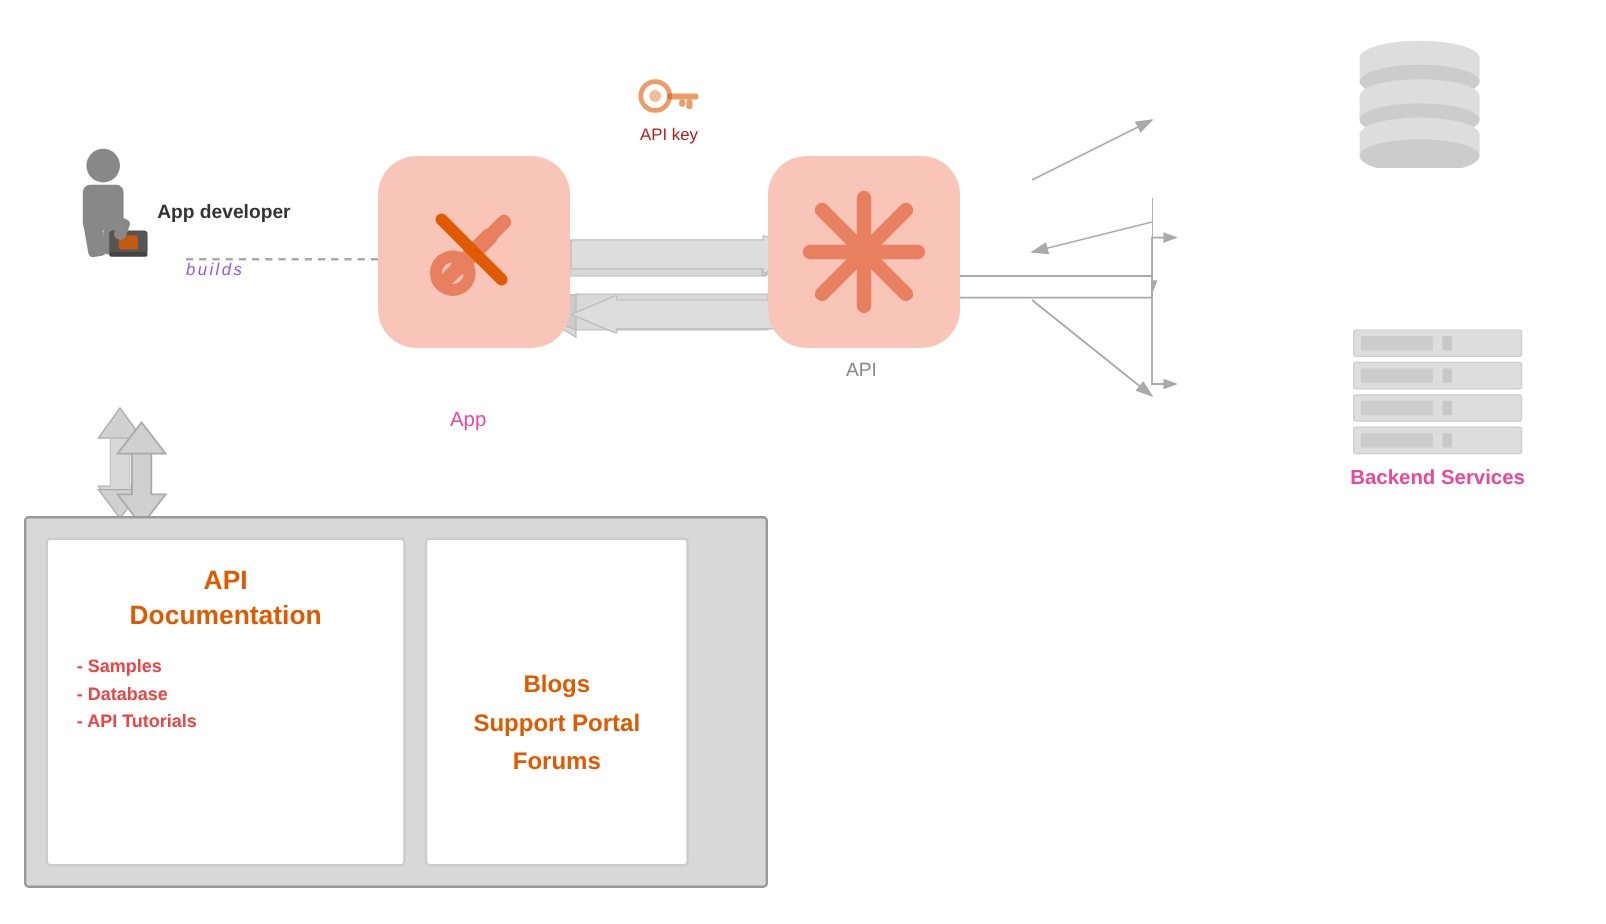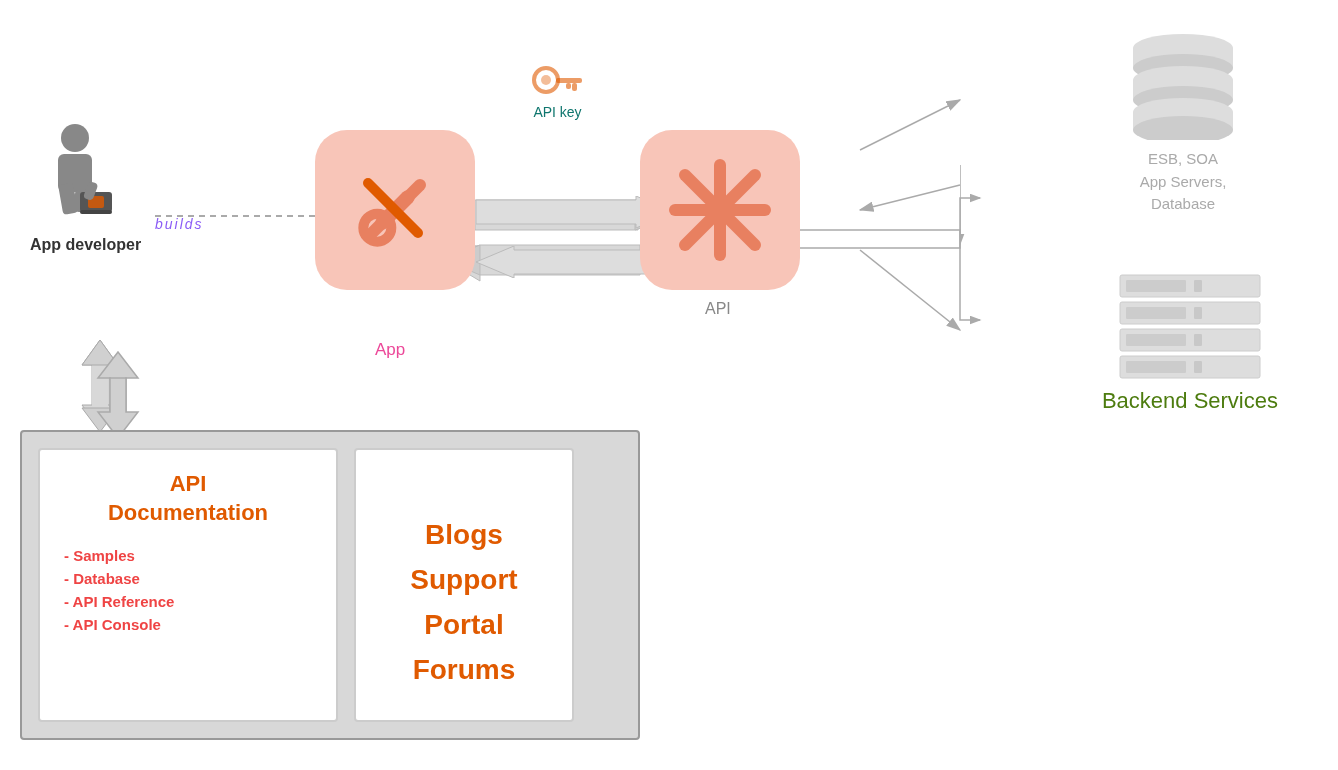--- a/index.html
+++ b/index.html
@@ -9,24 +9,24 @@
       width: 1338px;
       height: 770px;
       overflow: hidden;
       position: relative;
     }
 
     
     .dev-figure {
       position: absolute;
       top: 120px;
-      left: 30px;
-      display: flex;
-      flex-direction: column;
-      align-items: flex-start;
+      left: 41px;
+      display: flex;
+      flex-direction: row;
+      align-items: center;
     }
     .dev-icon {
       width: 90px;
       height: 110px;
     }
     .dev-label {
       font-weight: bold;
       font-size: 16px;
       color: #333;
       margin-top: 6px;
@@ -95,21 +95,21 @@
     
     .api-key-area {
       position: absolute;
       top: 60px;
       left: 530px;
       display: flex;
       flex-direction: column;
       align-items: center;
     }
     .api-key-text {
-      color: #0f766e;
+      color: #b91c1c;
       font-size: 14px;
       margin-top: 4px;
     }
 
     
     .backend-top {
       position: absolute;
       top: 30px;
       right: 90px;
       display: flex;
@@ -189,21 +189,21 @@
       width: 220px;
       flex-shrink: 0;
       display: flex;
       flex-direction: column;
       align-items: center;
       justify-content: center;
       padding: 20px;
     }
     .community-title {
       color: #e05a00;
-      font-size: 28px;
+      font-size: 20px;
       font-weight: bold;
       text-align: center;
       line-height: 1.6;
       margin-top: 36px;
     }
 
     
     svg.arrows-svg {
       position: absolute;
       top: 0; left: 0;
@@ -350,44 +350,39 @@
     <ellipse cx="65" cy="18" rx="50" ry="14" fill="#ddd"></ellipse>
     <rect x="15" y="18" width="100" height="20" fill="#ddd"></rect>
     <ellipse cx="65" cy="38" rx="50" ry="14" fill="#ccc"></ellipse>
     <ellipse cx="65" cy="50" rx="50" ry="14" fill="#ddd"></ellipse>
     <rect x="15" y="50" width="100" height="20" fill="#ddd"></rect>
     <ellipse cx="65" cy="70" rx="50" ry="14" fill="#ccc"></ellipse>
     <ellipse cx="65" cy="82" rx="50" ry="14" fill="#ddd"></ellipse>
     <rect x="15" y="82" width="100" height="18" fill="#ddd"></rect>
     <ellipse cx="65" cy="100" rx="50" ry="14" fill="#ccc"></ellipse>
   </svg>
-  <div class="backend-label-top" style="color:#aaa; font-size:15px; text-align:center; line-height:1.5;">
-    <span style="white-space:pre-line;">ESB, SOA
-App Servers,
-Database</span>
-  </div>
 </div>
 
 <div class="backend-bottom">
   <svg width="160" height="110" viewBox="0 0 160 110" xmlns="http://www.w3.org/2000/svg">
 
     <rect x="10" y="5" width="140" height="22" rx="2" fill="#ddd" stroke="#ccc" stroke-width="1"></rect>
     <rect x="16" y="10" width="60" height="12" rx="1" fill="#ccc"></rect>
     <rect x="84" y="10" width="8" height="12" rx="1" fill="#c8c8c8"></rect>
     <rect x="10" y="32" width="140" height="22" rx="2" fill="#ddd" stroke="#ccc" stroke-width="1"></rect>
     <rect x="16" y="37" width="60" height="12" rx="1" fill="#ccc"></rect>
     <rect x="84" y="37" width="8" height="12" rx="1" fill="#c8c8c8"></rect>
     <rect x="10" y="59" width="140" height="22" rx="2" fill="#ddd" stroke="#ccc" stroke-width="1"></rect>
     <rect x="16" y="64" width="60" height="12" rx="1" fill="#ccc"></rect>
     <rect x="84" y="64" width="8" height="12" rx="1" fill="#c8c8c8"></rect>
     <rect x="10" y="86" width="140" height="22" rx="2" fill="#ddd" stroke="#ccc" stroke-width="1"></rect>
     <rect x="16" y="91" width="60" height="12" rx="1" fill="#ccc"></rect>
     <rect x="84" y="91" width="8" height="12" rx="1" fill="#c8c8c8"></rect>
   </svg>
-  <div class="backend-label-bottom" style="color:#4d7c0f; font-size:22px; font-weight:normal; text-align:center; margin-top:8px;">Backend Services</div>
+  <div class="backend-label-bottom" style="color:#ec4899; font-size:17px; font-weight:bold; text-align:center; margin-top:8px;">Backend Services</div>
 </div>
 
 <div style="position:absolute; top:188px; left:800px;">
   <svg width="200" height="80" viewBox="0 0 200 80" xmlns="http://www.w3.org/2000/svg">
     <defs>
       <marker id="ah1" markerWidth="8" markerHeight="6" refX="7" refY="3" orient="auto">
         <polygon points="0 0, 8 3, 0 6" fill="#aaa"></polygon>
       </marker>
     </defs>
     <polyline points="0,60 160,60 160,10 180,10" stroke="#aaa" stroke-width="1.5" fill="none" marker-end="url(#ah1)"></polyline>
@@ -428,22 +423,21 @@
 <div class="outer-box">
 
   <div class="doc-box">
     <div class="doc-title">
       <span style="white-space:pre-line;">API
 Documentation</span>
     </div>
     <ul class="doc-list">
     <li>- Samples</li>
         <li>- Database</li>
-        <li>- API Reference</li>
-        <li>- API Console</li>
+        <li>- API Tutorials</li>
       </ul>
   </div>
 
   <div class="community-box">
     <div class="community-title">
     <div>Blogs</div>
         <div>Support Portal</div>
         <div>Forums</div>
       </div>
   </div>

